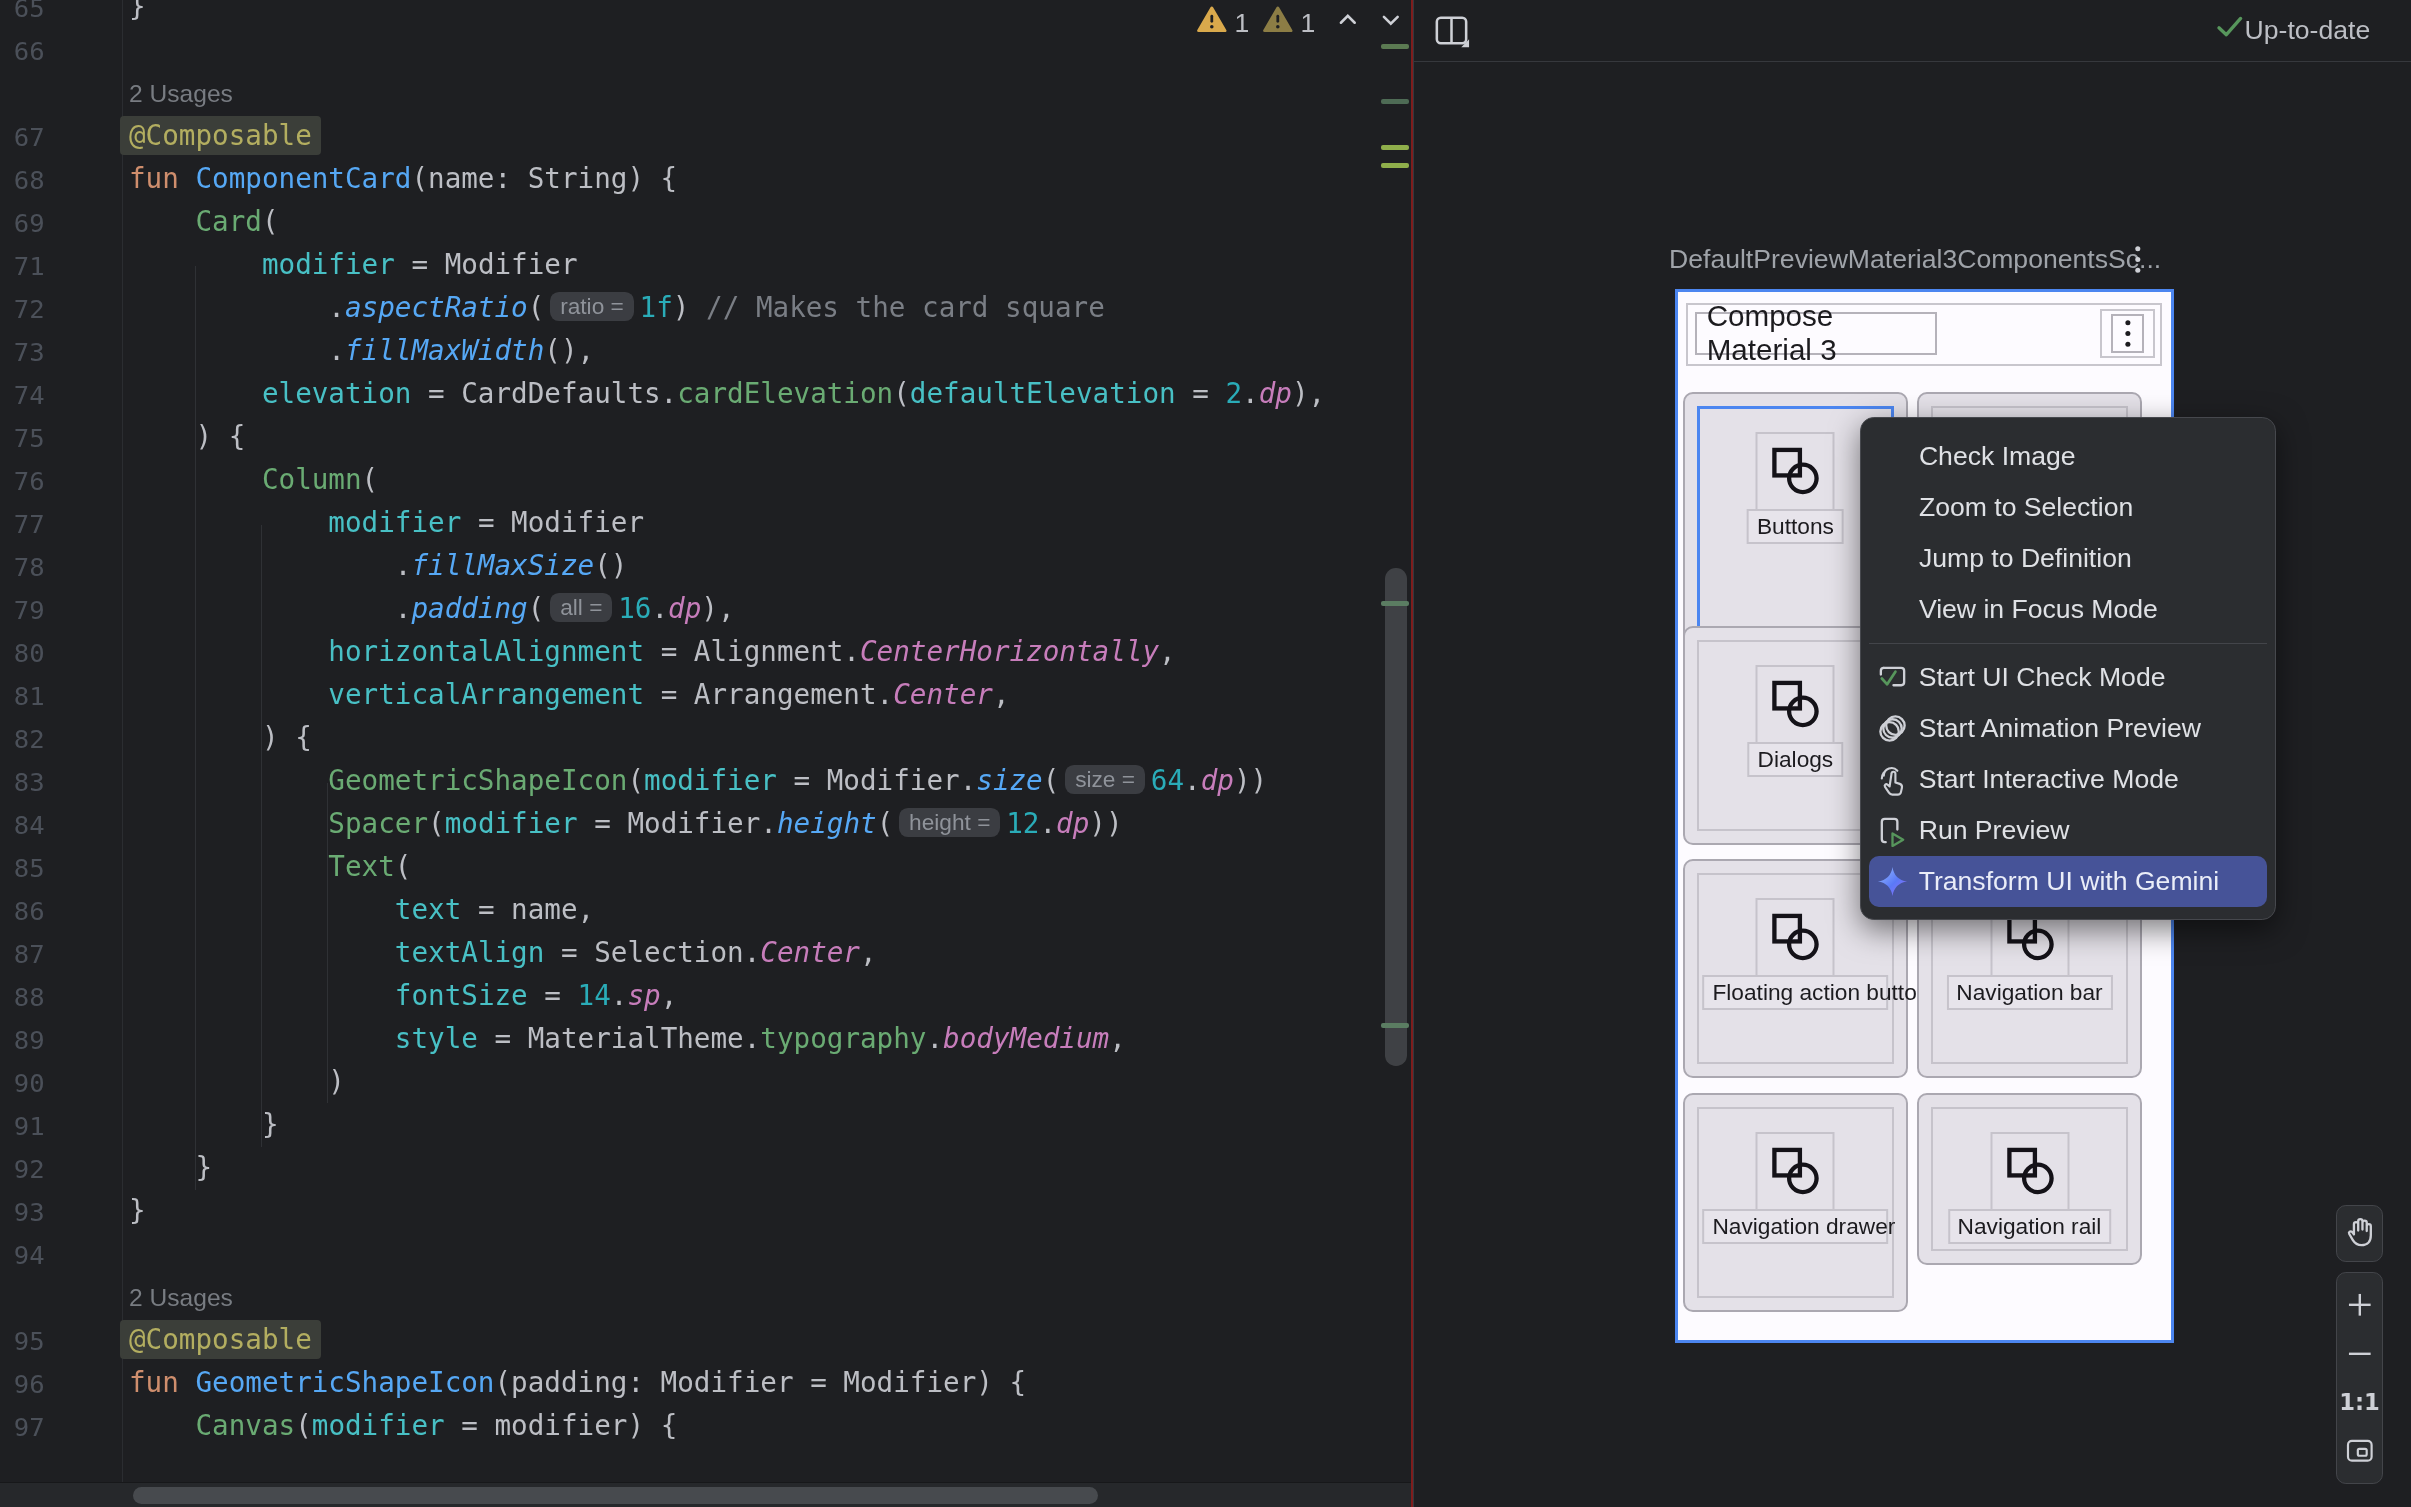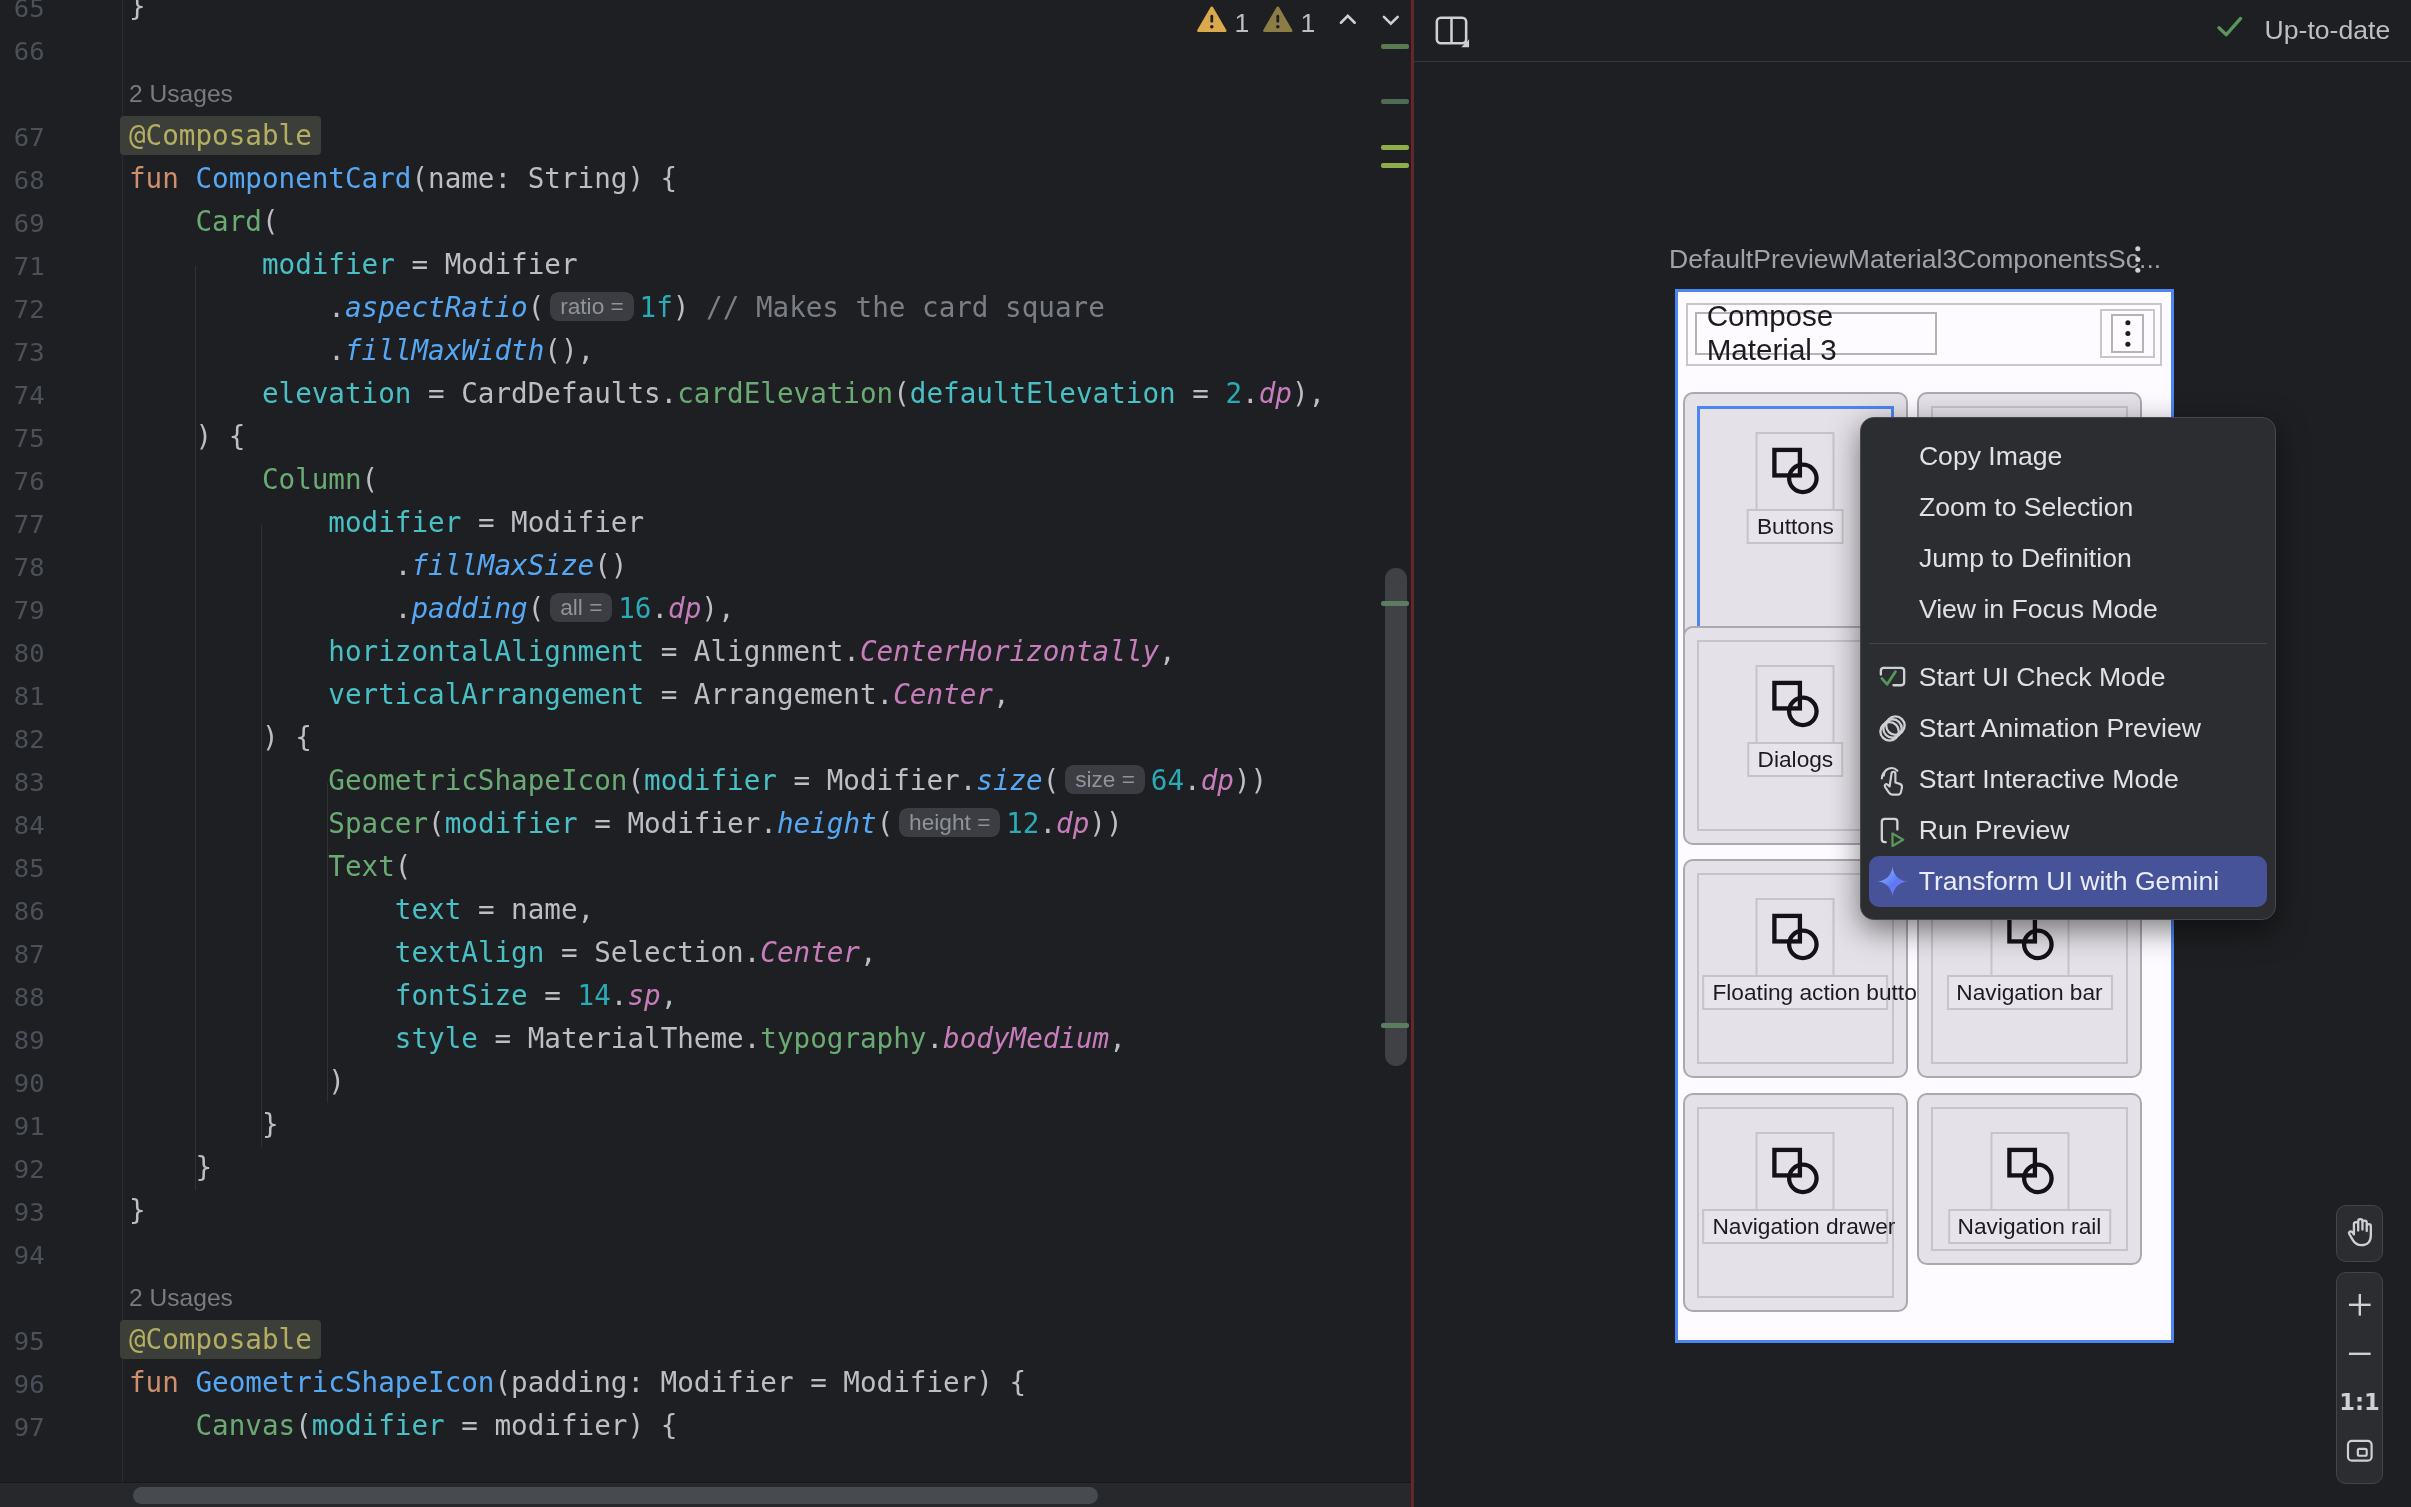--- a/index.html
+++ b/index.html
@@ -35,21 +35,21 @@
   #h-track{position:absolute;left:0;top:1482px;width:1411px;height:25.6px;background:#26282B;border-top:1px solid #17181A;}
   #h-thumb{position:absolute;left:133px;top:1487px;width:965px;height:16.7px;border-radius:8.9px;background:#474A4E;}
   
   #inspect-row{position:absolute;left:1197px;top:3.9px;height:39px;display:flex;align-items:center;gap:7.9px;color:#BCBEC4;font-size:26.6px;}
   .warncount{margin-right:5.9px;}
   
   #rpanel{position:absolute;left:1414px;top:0;width:998px;height:1507px;background:#1E1F22;}
   #rpanel-vline{position:absolute;left:1413px;top:0;width:1px;height:1507px;background:#36383D;}
   #rpanel-hline{position:absolute;left:1414px;top:61px;width:998px;height:1px;background:#36383D;}
   #split-btn{position:absolute;left:1430px;top:9.9px;width:43px;height:43px;}
-  #status{position:absolute;left:2216px;top:13.8px;display:flex;align-items:center;gap:21px;color:#BCBEC4;font-size:26.6px;}
+  #status{position:absolute;left:2216px;top:13.8px;display:flex;align-items:center;gap:1px;color:#BCBEC4;font-size:26.6px;}
   #preview-title{position:absolute;left:1669px;top:244px;width:453px;color:#9FA3A9;font-size:26.6px;white-space:nowrap;}
   #title-kebab{position:absolute;left:2126px;top:242px;width:23.6px;height:35px;}
   
   #pframe{position:absolute;left:1675px;top:289px;width:499px;height:1054px;background:#FDFBFF;
           border:3px solid #4C86F0;box-sizing:border-box;}
   #appbar{position:absolute;left:7.9px;top:10.8px;right:8.9px;height:63px;border:2px solid #C8C6CD;box-sizing:border-box;}
   #appbar-field{position:absolute;left:6.9px;top:6.9px;width:242px;height:43px;border:2px solid #B5B2BA;box-sizing:border-box;
                 font-size:29.6px;color:#1C1B1F;display:flex;align-items:center;padding-left:9.9px;background:#FDFBFF;}
   #appbar-kebab{position:absolute;right:4.9px;top:3.9px;width:55px;height:49px;border:2px solid #C8C6CD;box-sizing:border-box;}
   #appbar-kebab-in{position:absolute;left:8.9px;top:3px;width:33px;height:39px;border:2px solid #B5B2BA;box-sizing:border-box;
@@ -397,21 +397,21 @@
               </svg>
             </div>
             <div class="label-box">Navigation rail</div>
           </div>
         </div>
       </div>
   </div>
 
   <div id="cmenu">
       <div class="mi noicon">
-        <span class="mi-label">Copy Image</span>
+        <span class="mi-label">Check Image</span>
       </div>
       <div class="mi noicon">
         <span class="mi-label">Zoom to Selection</span>
       </div>
       <div class="mi noicon">
         <span class="mi-label">Jump to Definition</span>
       </div>
       <div class="mi noicon">
         <span class="mi-label">View in Focus Mode</span>
       </div>

